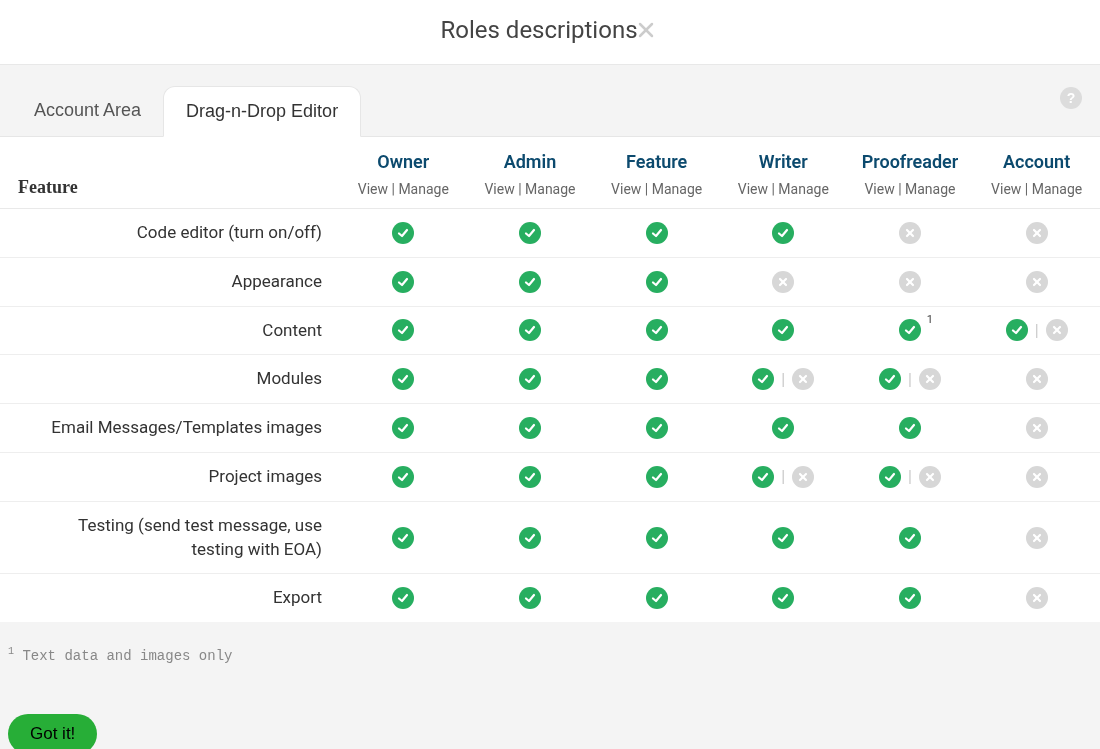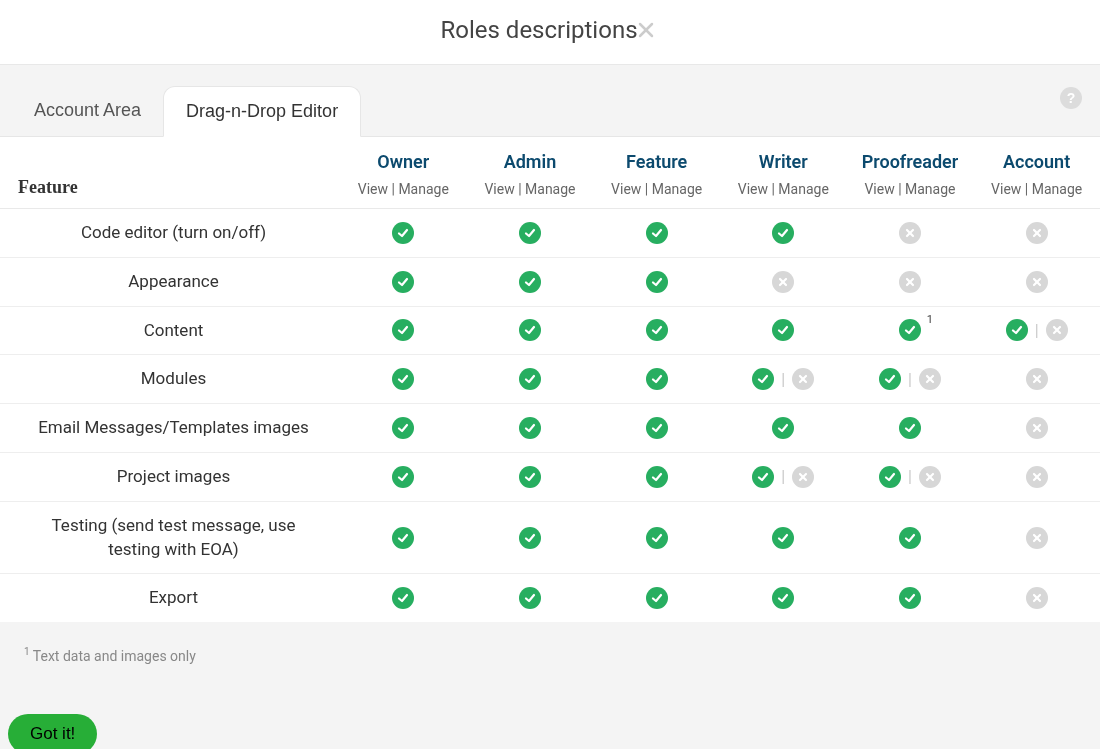--- a/index.html
+++ b/index.html
@@ -127,21 +127,21 @@
     }
     tbody td {
       padding: 12px 8px;
       border-bottom: 1px solid #eee;
       text-align: center;
       font-size: 17px;
       color: #333;
       vertical-align: middle;
     }
     tbody td.feature-name {
-      text-align: center;
+      text-align: right;
       padding-left: 25px;
       padding-right: 18px;
       line-height: 1.4;
     }
     tbody tr:last-child td { border-bottom: none; }
     .cell-wrap {
       display: inline-flex;
       align-items: center;
       justify-content: center;
       gap: 6px;
@@ -161,23 +161,24 @@
     .icon svg { width: 12px; height: 12px; display: block; }
     .pipe { color: #c9c9c9; font-size: 16px; padding: 0 1px; }
     .sup {
       position: absolute;
       top: -6px;
       right: -12px;
       font-size: 11px;
       color: #444;
     }
     .footnote {
-      padding: 24px 0 0 24px;
+      padding: 24px 0 0 8px;
       font-size: 14px;
       color: #888;
+      font-family: Liberation Mono, monospace;
     }
     .footnote sup { font-size: 10px; vertical-align: super; }
     .footer-area {
        padding: 50px 0 16px 8px;
     }
     .got-it {
       background: #27ae37;
       color: #000000;
       border: none;
       border-radius: 22px;

